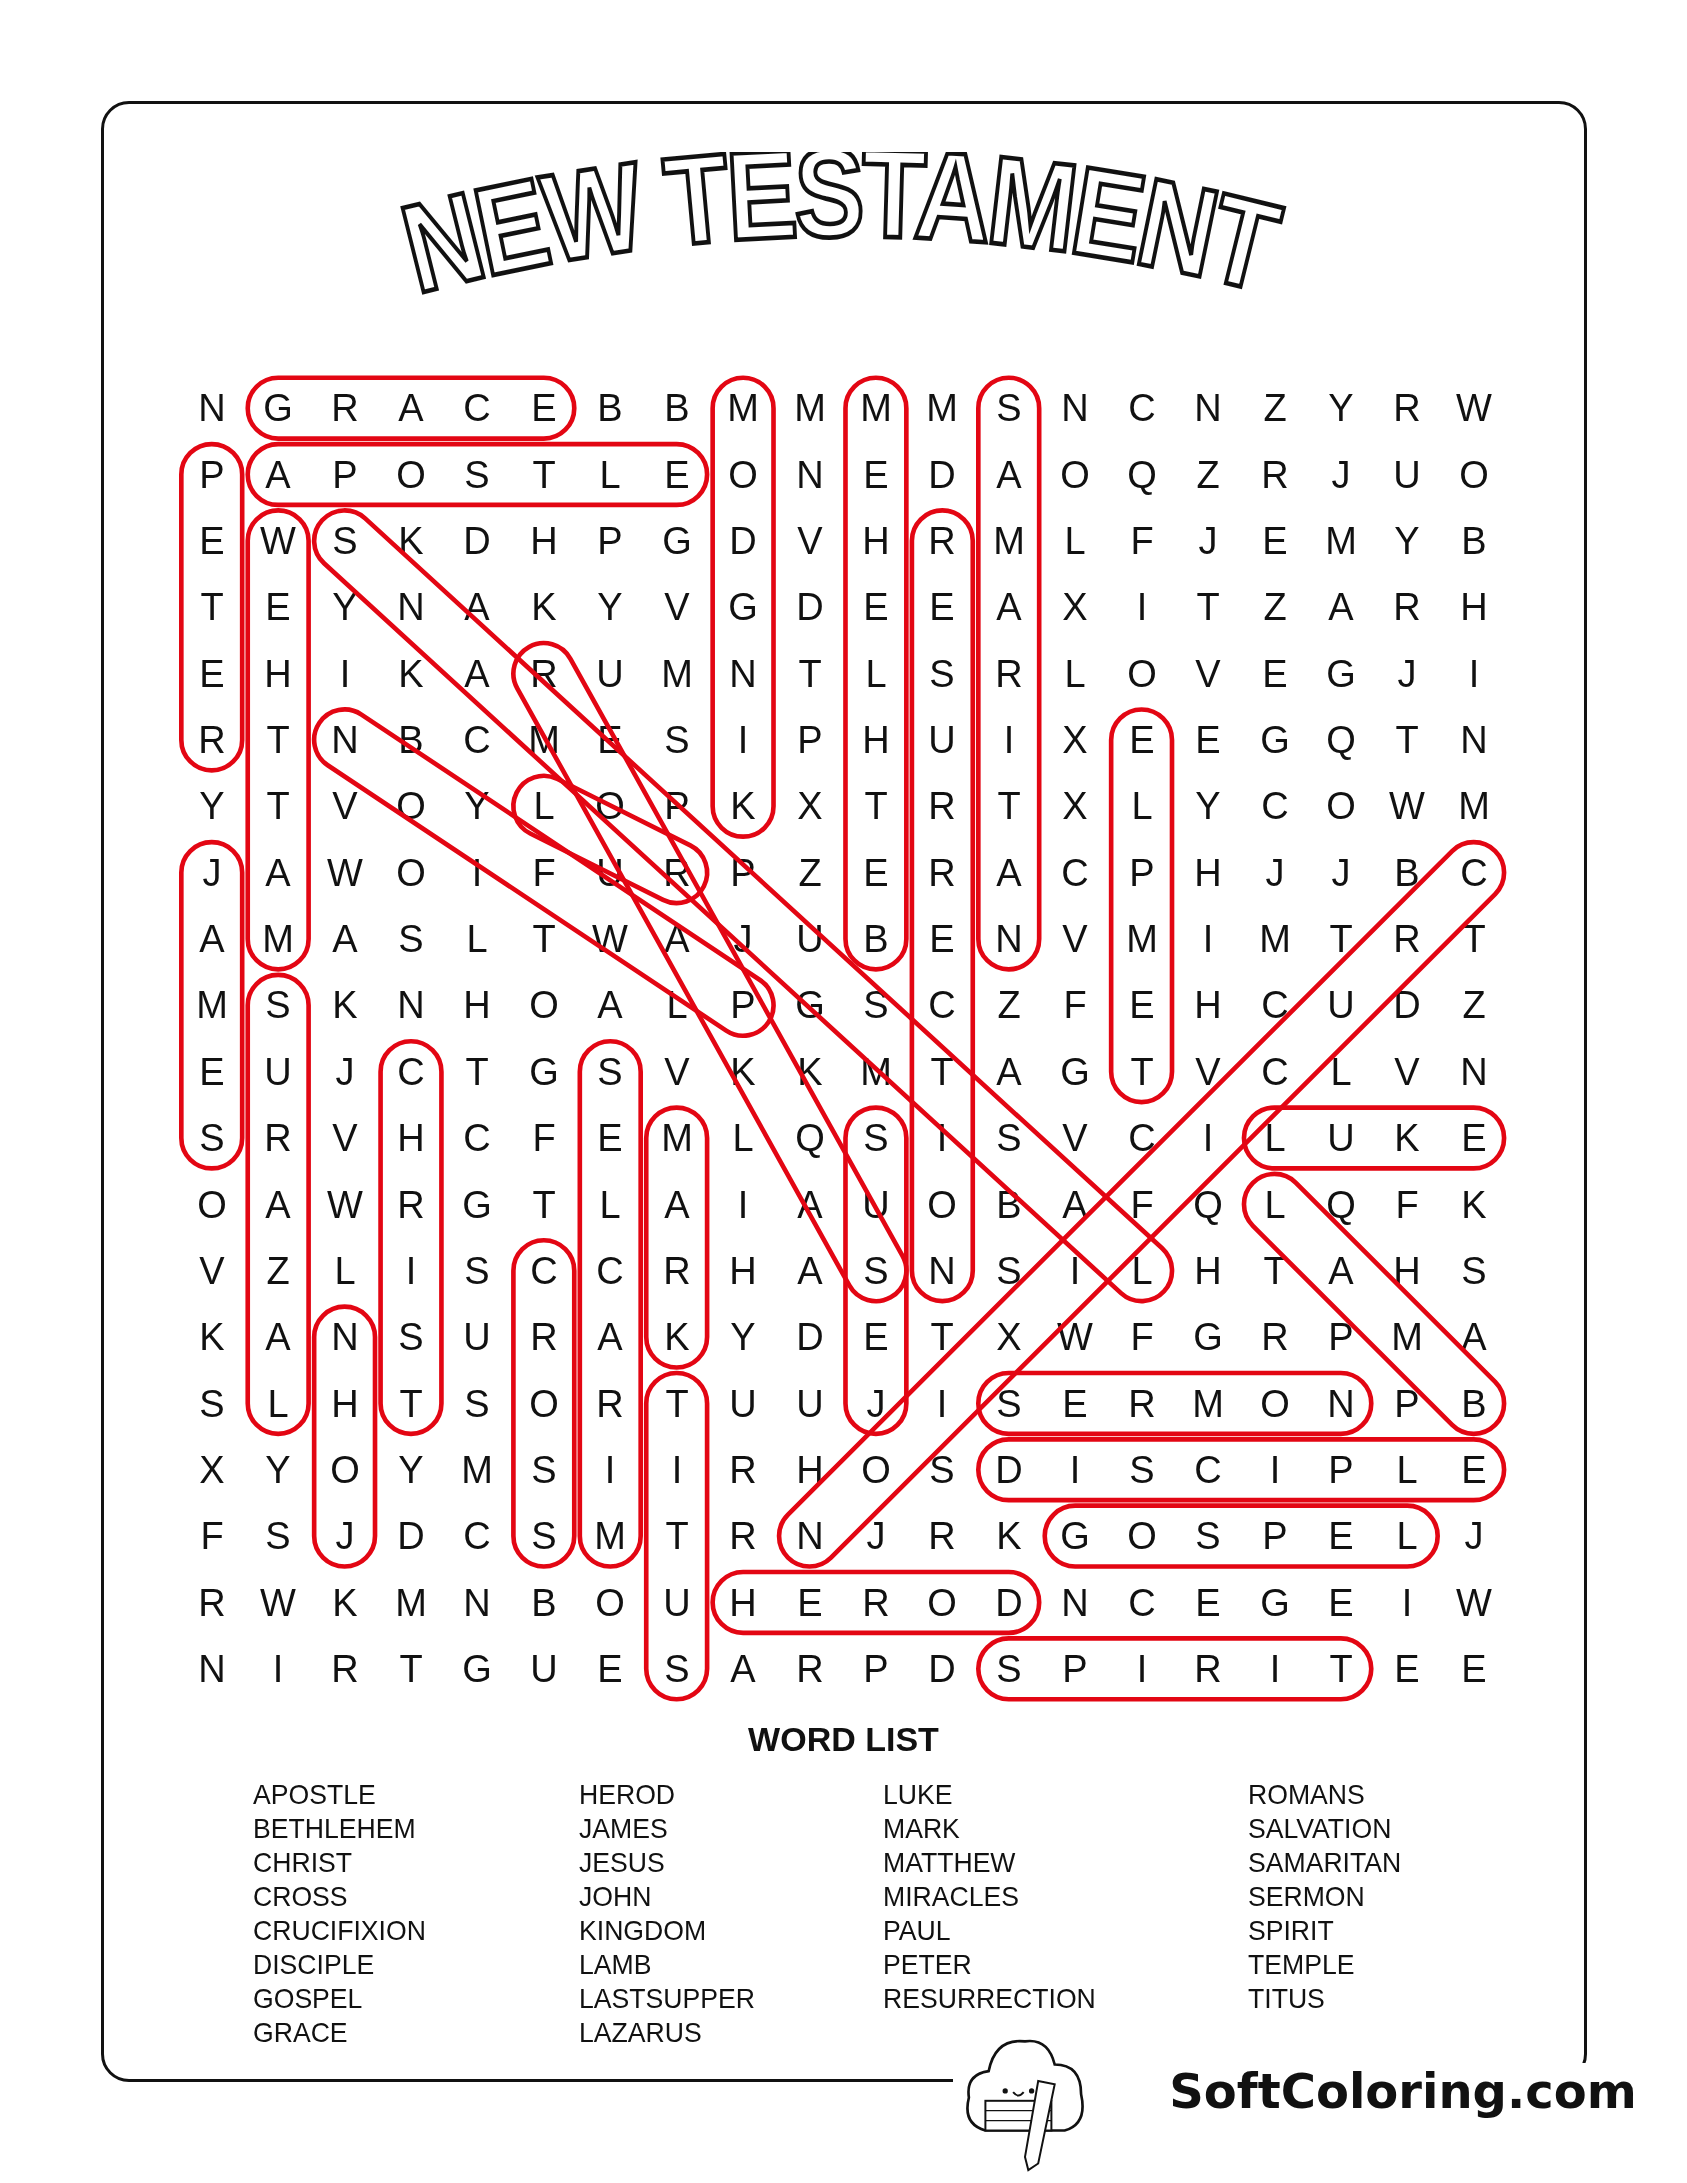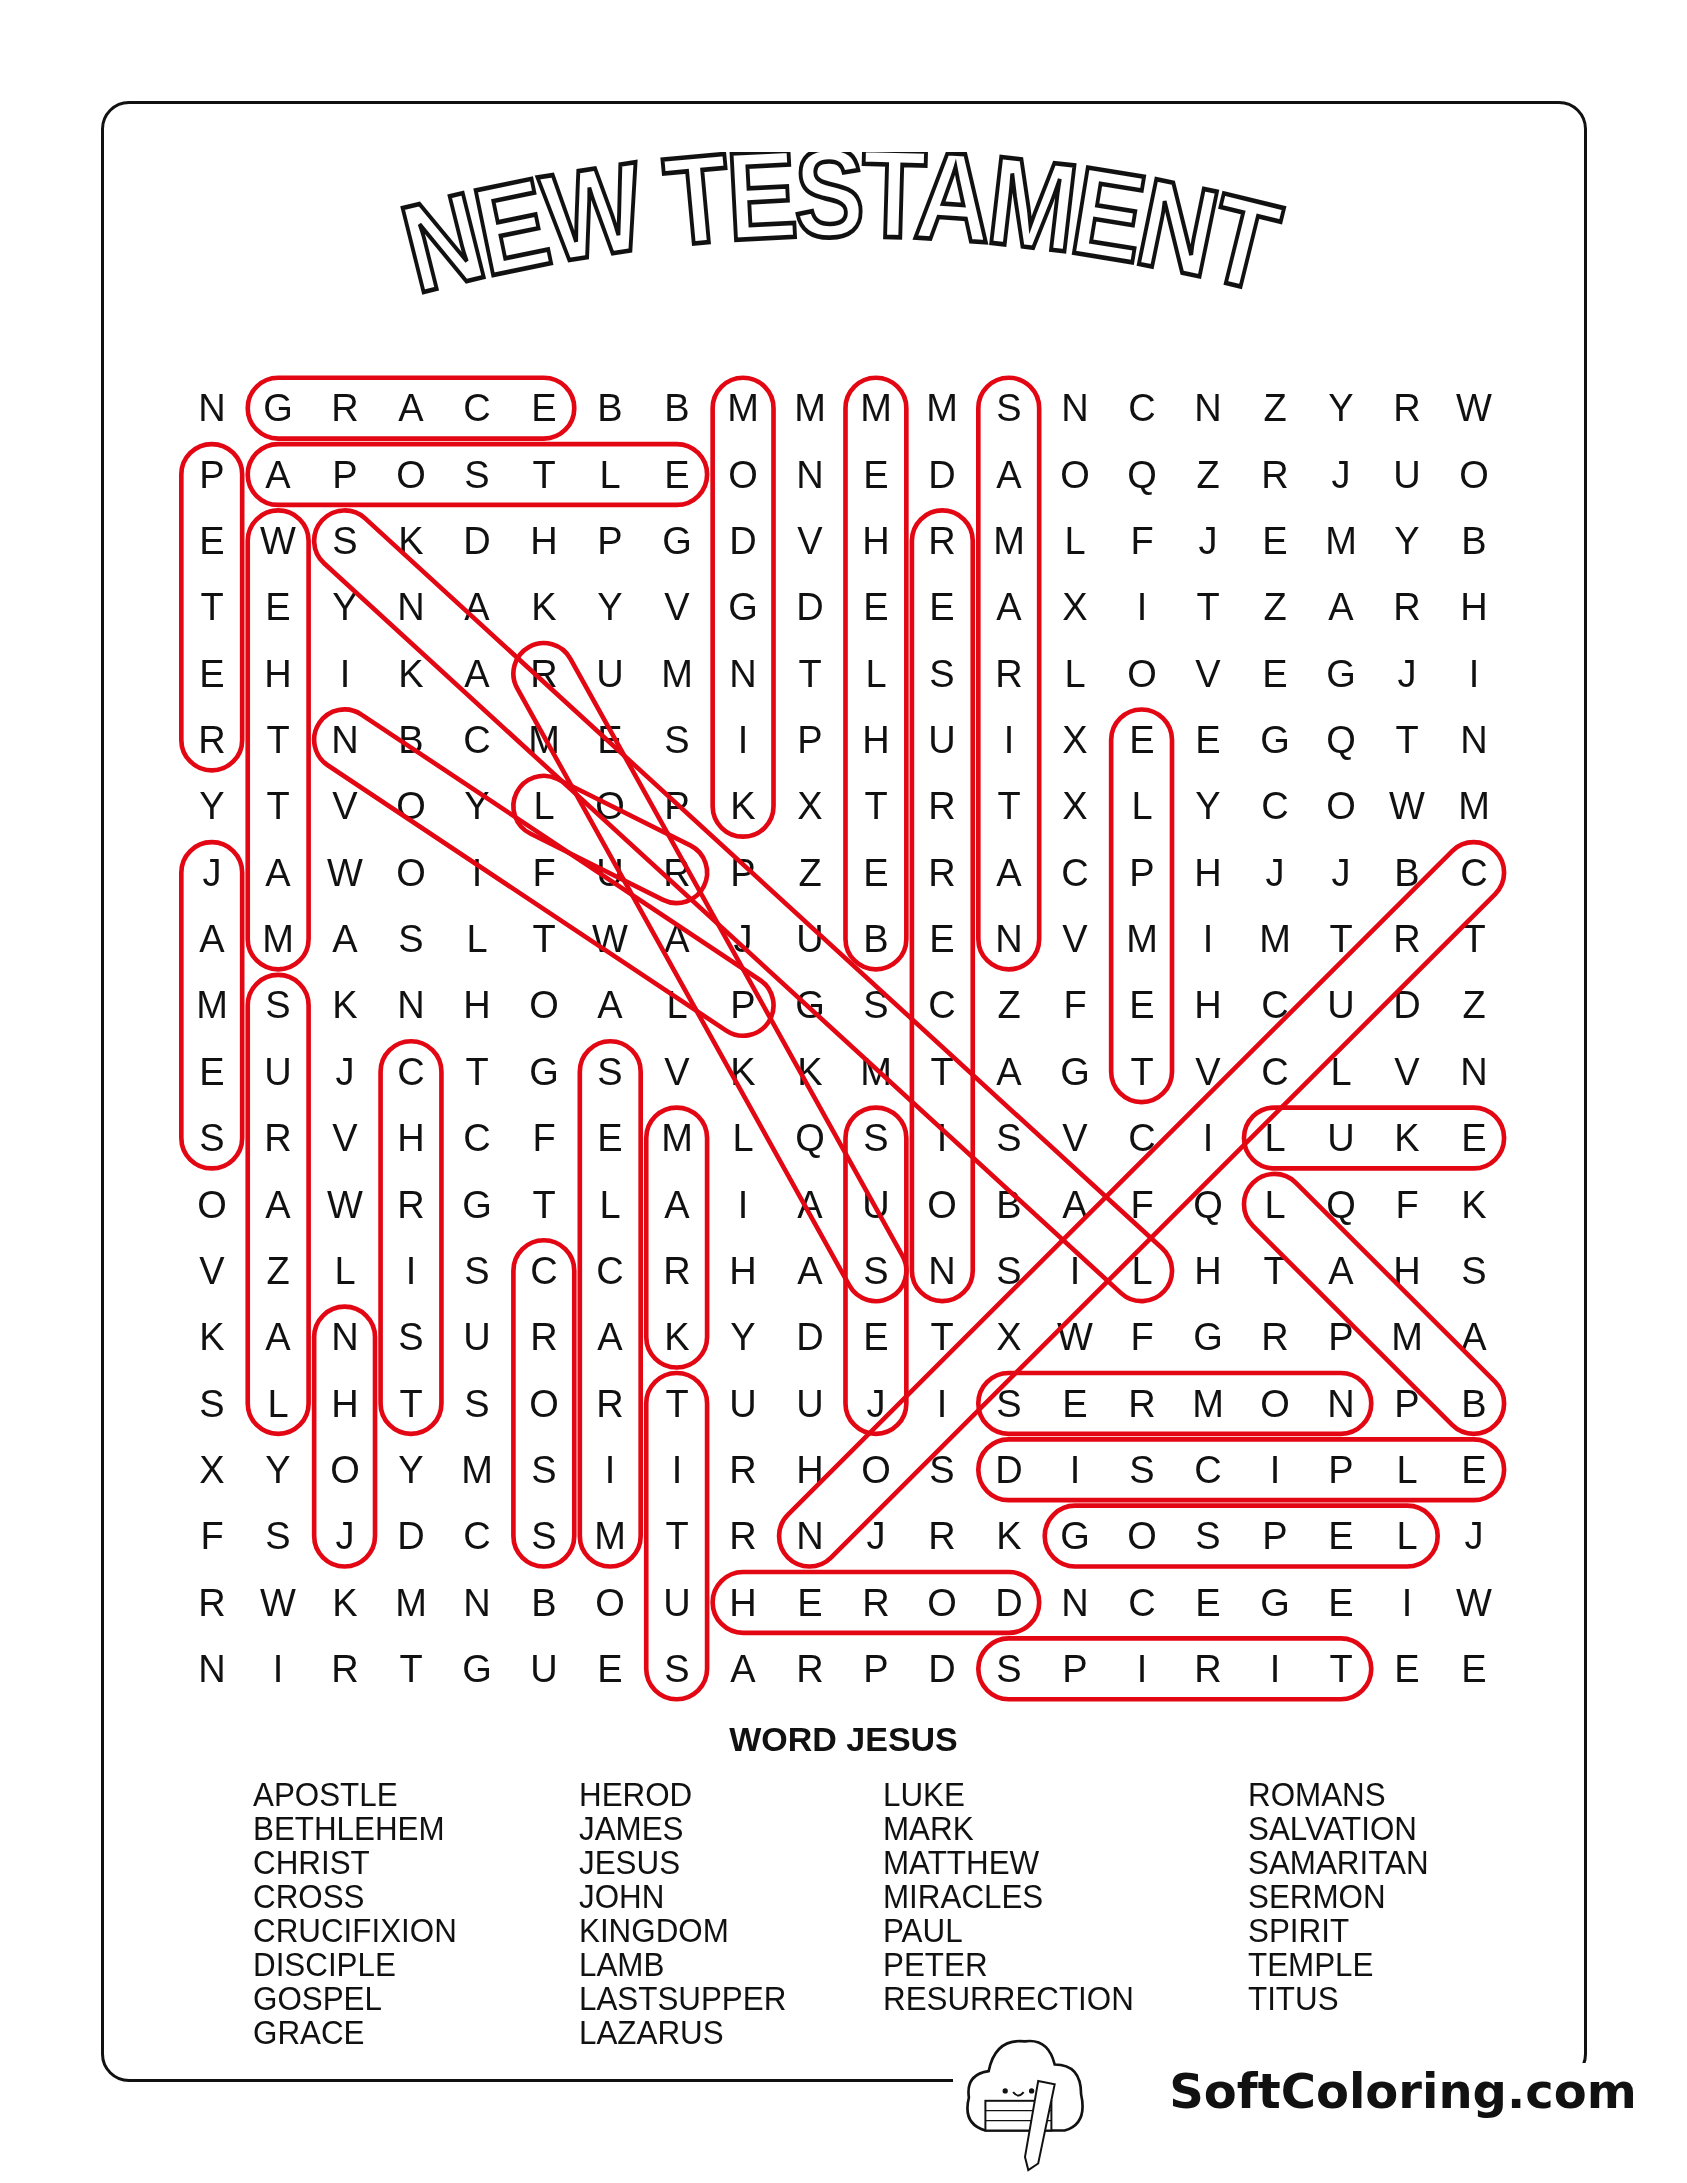--- a/index.html
+++ b/index.html
@@ -4,21 +4,21 @@
 <style>
   html,body{margin:0;padding:0;background:#fff;}
   body{width:1687px;height:2183px;position:relative;overflow:hidden;font-family:"Liberation Sans",sans-serif;}
   .frame{position:absolute;left:101px;top:101px;width:1486px;height:1981px;border:3.3px solid #111;border-radius:28px;box-sizing:border-box;}
   .title-wrap{position:absolute;left:0;top:152px;width:1687px;height:172px;}
   .title-wrap svg{width:100%;height:100%;}
   .grid{position:absolute;left:0;top:0;width:1687px;height:2183px;}
   .cell{position:absolute;width:53px;height:53px;margin-left:-26.5px;margin-top:-26.5px;text-align:center;line-height:53px;font-size:38px;color:#111;font-family:"Liberation Sans",sans-serif;}
   .caps{position:absolute;left:0;top:0;width:1687px;height:2183px;pointer-events:none;}
   .wl-title{position:absolute;left:0;width:1687px;top:1720px;text-align:center;font-weight:bold;font-size:34px;color:#111;}
-  .wl-col{position:absolute;top:1778px;font-size:33px;line-height:34px;color:#111;}
+  .wl-col{position:absolute;top:1778px;font-size:28px;line-height:34px;color:#111;}
   .wl-col div{white-space:nowrap;transform:scaleX(0.95);transform-origin:left;}
   .logo{position:absolute;left:959px;top:2018px;width:132px;height:159px;}
   .brand{position:absolute;left:1164px;top:2063px;font-size:48px;font-weight:bold;font-family:"DejaVu Sans",sans-serif;color:#111;background:#fff;padding:0 5.3px;}
   .frame-cut{position:absolute;left:953px;top:2071px;width:662px;height:20px;background:#fff;}
 </style>
 </head>
 <body>
 
 <div class="frame"></div>
 
@@ -461,21 +461,21 @@
     <rect x="-46" y="-46" width="1511.163486001525" height="92" rx="46" fill="none" stroke="#e30613" stroke-width="7" transform="translate(2227.6000000000004,1319.1) rotate(135.02854796949262)"></rect>
     <rect x="-46" y="-46" width="517.7490458004577" height="92" rx="46" fill="none" stroke="#e30613" stroke-width="7" transform="translate(1926.4,1820.6) rotate(44.97145203050737)"></rect>
     <rect x="-46" y="-46" width="393.2000000000003" height="92" rx="46" fill="none" stroke="#e30613" stroke-width="7" transform="translate(1926.4,1720.3) rotate(0)"></rect>
     <rect x="-46" y="-46" width="594" height="92" rx="46" fill="none" stroke="#e30613" stroke-width="7" transform="translate(1524.8000000000002,2121.5) rotate(0)"></rect>
     <rect x="-46" y="-46" width="794.8000000000002" height="92" rx="46" fill="none" stroke="#e30613" stroke-width="7" transform="translate(1524.8000000000002,2221.8) rotate(0)"></rect>
     <rect x="-46" y="-46" width="593.9999999999998" height="92" rx="46" fill="none" stroke="#e30613" stroke-width="7" transform="translate(1625.2,2322.1) rotate(0)"></rect>
     <rect x="-46" y="-46" width="493.60000000000014" height="92" rx="46" fill="none" stroke="#e30613" stroke-width="7" transform="translate(1123.2,2422.3999999999996) rotate(0)"></rect>
     <rect x="-46" y="-46" width="594" height="92" rx="46" fill="none" stroke="#e30613" stroke-width="7" transform="translate(1524.8000000000002,2522.7) rotate(0)"></rect>
   </svg>
 
-<div class="wl-title">WORD JESUS</div>
+<div class="wl-title">WORD LIST</div>
 <div class="wl-col" style="left:253px" id="wl0">
     <div>APOSTLE</div>
     <div>BETHLEHEM</div>
     <div>CHRIST</div>
     <div>CROSS</div>
     <div>CRUCIFIXION</div>
     <div>DISCIPLE</div>
     <div>GOSPEL</div>
     <div>GRACE</div>
   </div>

